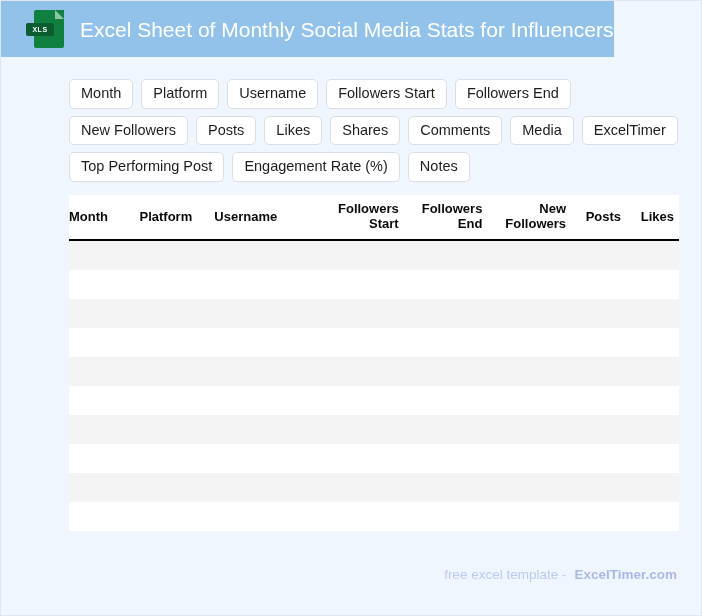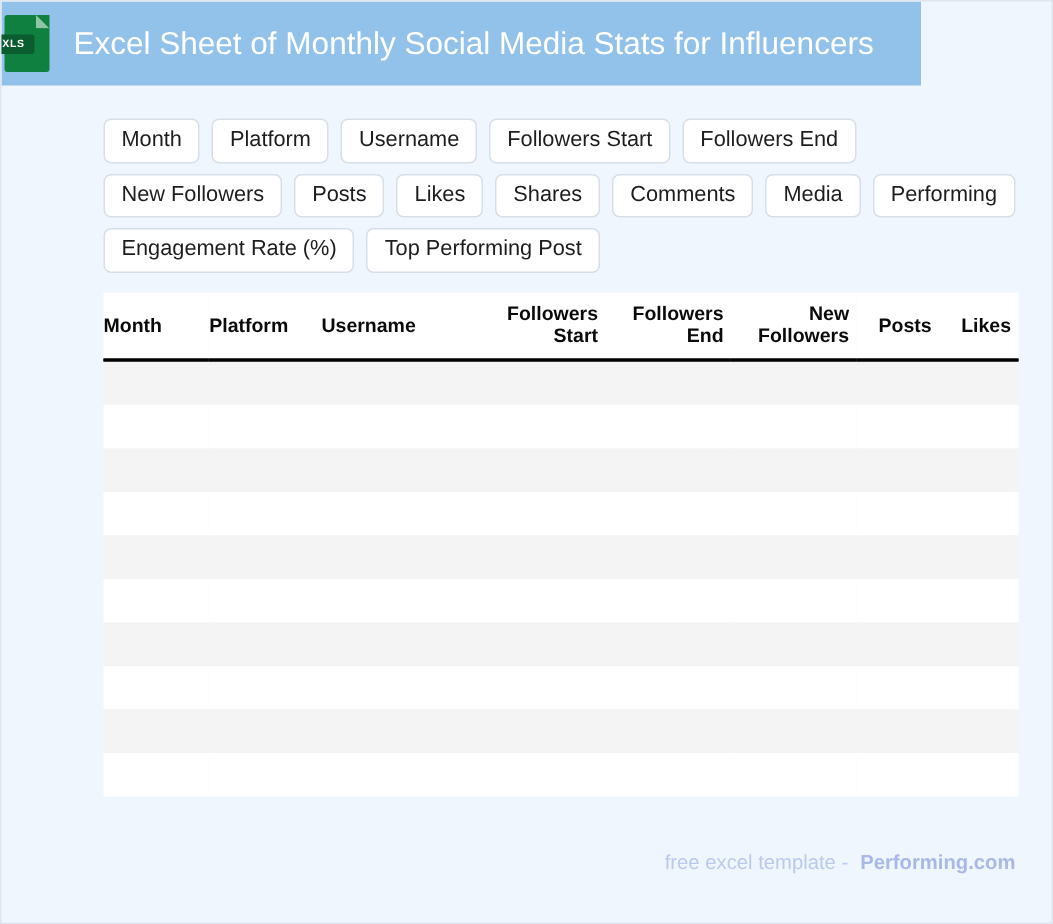--- a/index.html
+++ b/index.html
@@ -20,21 +20,21 @@
   
   .header-bar {
     position: absolute;
     left: 0;
     top: 0;
     width: 613px;
     height: 56px;
     background: #92c2ea;
     display: flex;
     align-items: center;
-    padding-left: 2px;
+    padding-left: 33px;
     box-sizing: border-box;
   }
   .xls-icon {
     position: relative;
     width: 30px;
     height: 38px;
     flex: 0 0 auto;
     margin-right: 16px;
   }
   .xls-icon .doc {
@@ -174,23 +174,24 @@
   <span class="chip">Platform</span>
   <span class="chip">Username</span>
   <span class="chip">Followers Start</span>
   <span class="chip">Followers End</span>
   <span class="chip">New Followers</span>
   <span class="chip">Posts</span>
   <span class="chip">Likes</span>
   <span class="chip">Shares</span>
   <span class="chip">Comments</span>
   <span class="chip">Media</span>
-  <span class="chip">Performing</span>
+  <span class="chip">ExcelTimer</span>
+  <span class="chip">Top Performing Post</span>
   <span class="chip">Engagement Rate (%)</span>
-  <span class="chip">Top Performing Post</span>
+  <span class="chip">Notes</span>
 </div>
 
 <div class="table-wrap">
   <table class="sheet">
     <colgroup>
       <col style="width:64px">
         <col style="width:68px">
         <col style="width:96px">
       <col style="width:76px">
         <col style="width:76px">
@@ -310,14 +311,14 @@
           <td></td>
           <td></td>
           <td></td>
         </tr>
       </tbody>
   </table>
 </div>
 
 <div class="footer">
   <span class="lead">free excel template -</span>
-  <span class="brand">Performing.com</span>
+  <span class="brand">ExcelTimer.com</span>
 </div>
 
 </body></html>

